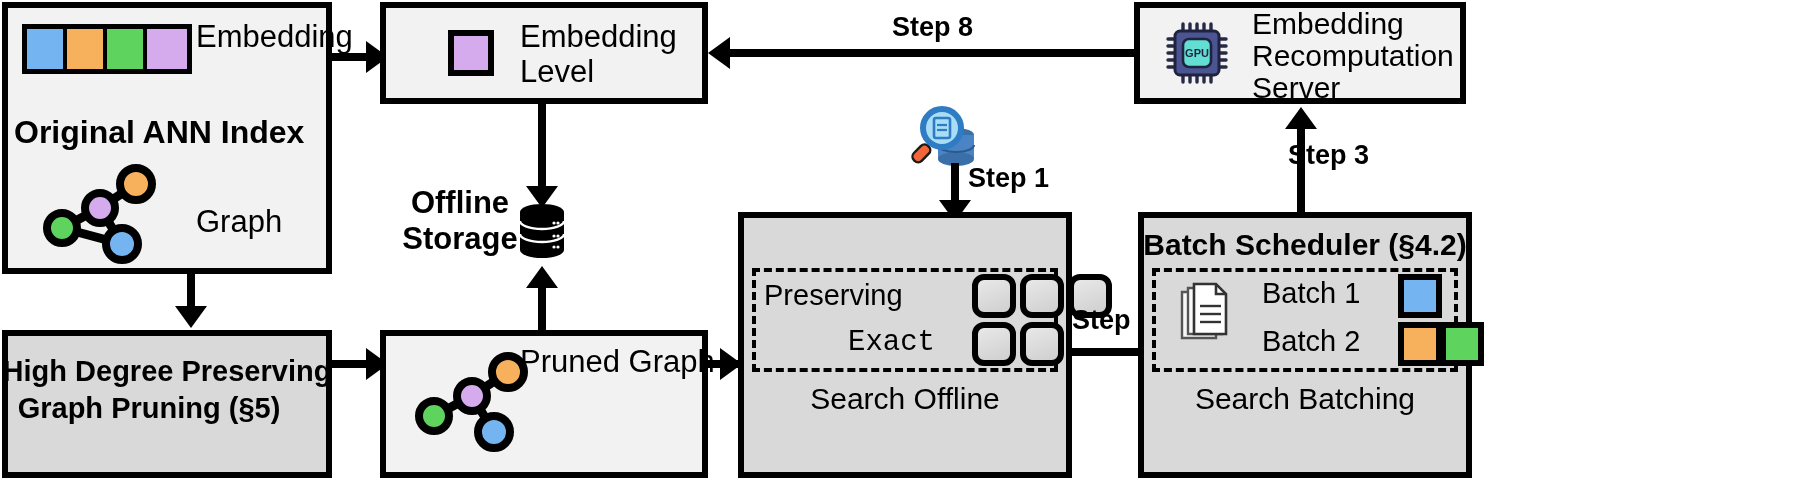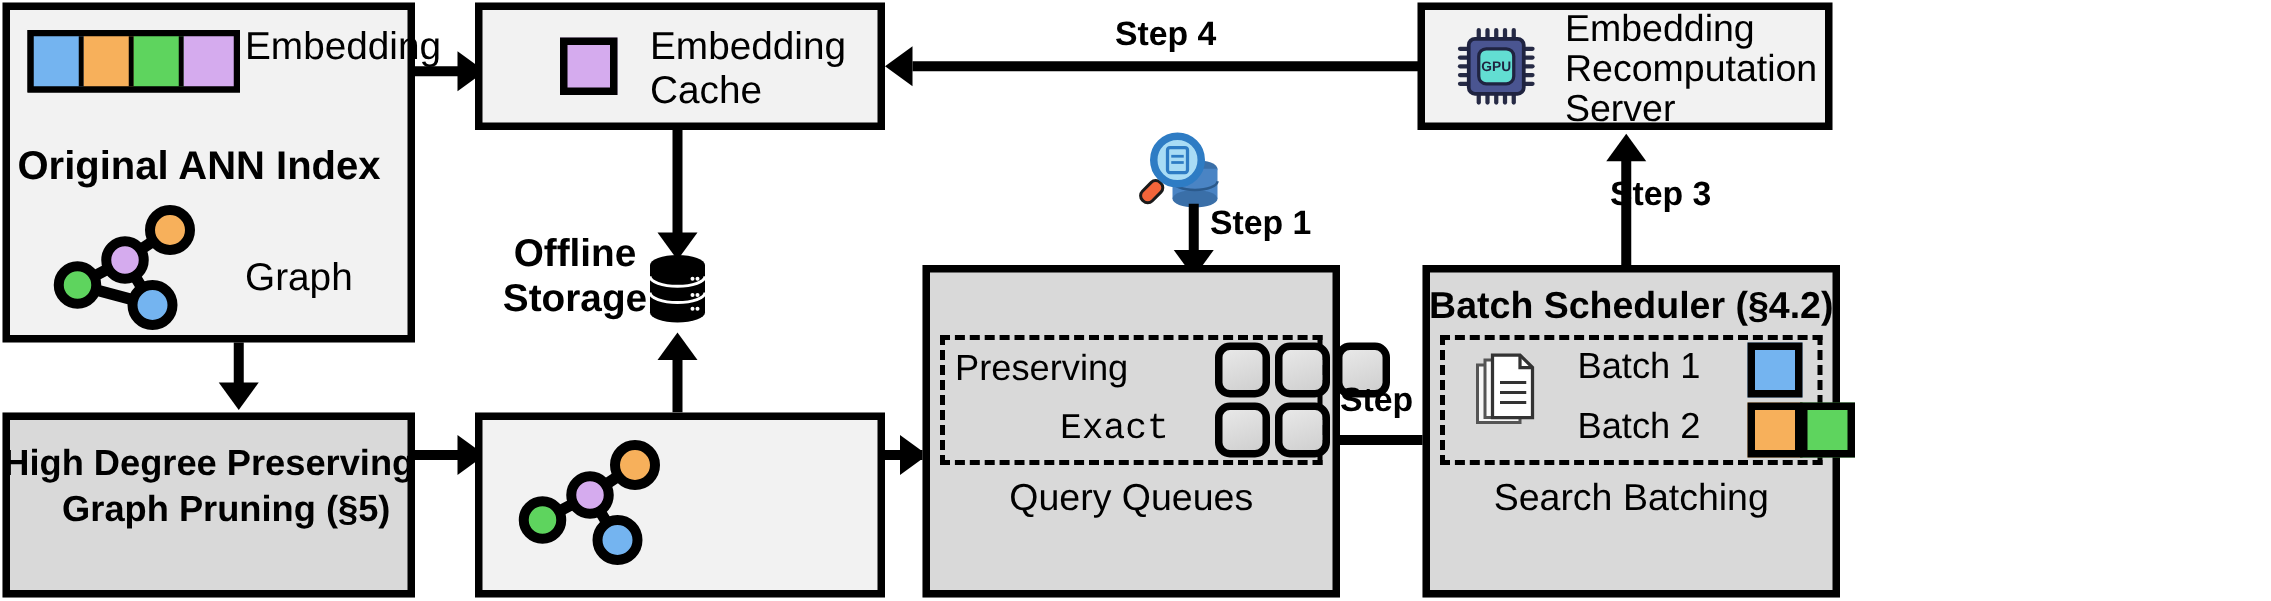--- a/index.html
+++ b/index.html
@@ -127,32 +127,32 @@
     <circle cx="84" cy="76" r="16" fill="#74b4f0" stroke="#000" stroke-width="8"></circle>
   </svg>
 
   <div class="lbl" style="left:196px; top:205px; font-size:31px;">Graph</div>
 
   <div class="line" style="left:187px; top:274px; width:8px; height:36px;"></div>
   <div class="arrowhead ah-down" style="left:175px; top:306px;"></div>
 
   <div class="box shaded" style="left:2px; top:330px; width:330px; height:148px;"></div>
   <div class="lbl bold center" style="left:2px; top:355px; width:330px; font-size:29px;">High Degree Preserving</div>
-  <div class="lbl bold center" style="left:2px; top:392px; width:294px; font-size:29px;padding-left:32px;">Graph Pruning (§5)</div>
+  <div class="lbl bold center" style="left:2px; top:392px; width:294px; font-size:29px;">Graph Pruning (§5)</div>
 
   <div class="line" style="left:332px; top:53px; width:40px; height:8px;"></div>
   <div class="arrowhead ah-right" style="left:366px; top:41px;"></div>
 
   <div class="line" style="left:332px; top:360px; width:40px; height:8px;"></div>
   <div class="arrowhead ah-right" style="left:366px; top:348px;"></div>
 
   <div class="box" style="left:380px; top:2px; width:328px; height:102px;"></div>
   <div class="swatch" style="left:448px; top:30px; width:46px; height:46px; background:#d5abee;"></div>
   <div class="lbl" style="left:520px; top:20px; font-size:31px;">Embedding</div>
-  <div class="lbl" style="left:520px; top:55px; font-size:31px;">Cache</div>
+  <div class="lbl" style="left:520px; top:55px; font-size:31px;">Level</div>
 
   <div class="line" style="left:538px; top:104px; width:8px; height:86px;"></div>
   <div class="arrowhead ah-down" style="left:526px; top:186px;"></div>
 
   <div class="lbl center" style="left:400px; top:222px; width:120px; font-size:31px; font-weight:bold;">Storage</div>
   <div class="lbl center" style="left:400px; top:186px; width:120px; font-size:31px; font-weight:bold;">Offline</div>
 
   <svg style="position:absolute; left:518px; top:203px; width:48px; height:56px;" viewBox="0 0 48 56">
     <ellipse cx="24" cy="9" rx="22" ry="8" fill="#000"></ellipse>
     <rect x="2" y="9" width="44" height="38" fill="#000"></rect>
@@ -177,20 +177,21 @@
       <line x1="24" y1="60" x2="62" y2="40"></line>
       <line x1="62" y1="40" x2="98" y2="16"></line>
       <line x1="62" y1="40" x2="84" y2="76"></line>
     </g>
     <circle cx="98" cy="16" r="16" fill="#f7b05b" stroke="#000" stroke-width="8"></circle>
     <circle cx="62" cy="40" r="15" fill="#d5abee" stroke="#000" stroke-width="8"></circle>
     <circle cx="24" cy="60" r="15" fill="#5ed45e" stroke="#000" stroke-width="8"></circle>
     <circle cx="84" cy="76" r="16" fill="#74b4f0" stroke="#000" stroke-width="8"></circle>
   </svg>
 
+  <div class="lbl" style="left:520px; top:345px; font-size:31px;">Pruned Graph</div>
 
   <div class="line" style="left:708px; top:360px; width:32px; height:8px;"></div>
   <div class="arrowhead ah-right" style="left:720px; top:348px;"></div>
 
 
   <svg style="position:absolute; left:900px; top:105px; width:78px; height:72px;" viewBox="0 0 78 72">
     <g>
       <ellipse cx="56" cy="30" rx="18" ry="7" fill="#3a6fa8"></ellipse>
       <rect x="38" y="30" width="36" height="24" fill="#4a84c4"></rect>
       <ellipse cx="56" cy="54" rx="18" ry="7" fill="#3a6fa8"></ellipse>
@@ -219,21 +220,21 @@
     <div class="slot"></div>
     <div class="slot"></div>
   </div>
 
   <div class="lbl" style="left:848px; top:327px; font-size:29px;font-family:Liberation Mono, monospace;">Exact</div>
   <div class="slotrow" style="left:972px; top:322px;">
     <div class="slot"></div>
     <div class="slot"></div>
   </div>
 
-  <div class="lbl center" style="left:738px; top:382px; width:334px; font-size:30px;">Query Queues</div>
+  <div class="lbl center" style="left:738px; top:382px; width:334px; font-size:30px;">Search Offline</div>
 
   <div class="line" style="left:1072px; top:348px; width:82px; height:8px;"></div>
   <div class="arrowhead ah-right" style="left:1140px; top:336px;"></div>
   <div class="lbl bold" style="left:1072px; top:305px; font-size:27px;">Step 2</div>
 
   <div class="box shaded" style="left:1138px; top:212px; width:334px; height:266px;"></div>
   <div class="lbl center" style="left:1138px; top:228px; width:334px; font-size:30px; font-weight:bold;">Batch Scheduler (§4.2)</div>
 
   <div class="dashbox" style="left:1152px; top:268px; width:306px; height:104px;"></div>
 
@@ -289,15 +290,15 @@
     <rect x="17" y="17" width="28" height="28" rx="6" fill="#62ded2" stroke="#1f2340" stroke-width="2.6"></rect>
     <text x="31" y="35" text-anchor="middle" font-family="Liberation Sans, sans-serif" font-size="11" font-weight="bold" fill="#1f2340">GPU</text>
   </svg>
 
   <div class="lbl" style="left:1252px; top:7px; font-size:30px;">Embedding</div>
   <div class="lbl" style="left:1252px; top:39px; font-size:30px;">Recomputation</div>
   <div class="lbl" style="left:1252px; top:71px; font-size:30px;">Server</div>
 
   <div class="line" style="left:730px; top:49px; width:406px; height:8px;"></div>
   <div class="arrowhead ah-left" style="left:708px; top:37px;"></div>
-  <div class="lbl bold" style="left:892px; top:12px; font-size:27px;">Step 4</div>
+  <div class="lbl bold" style="left:892px; top:12px; font-size:27px;">Step 8</div>
 
 </div>
 
 </body></html>

